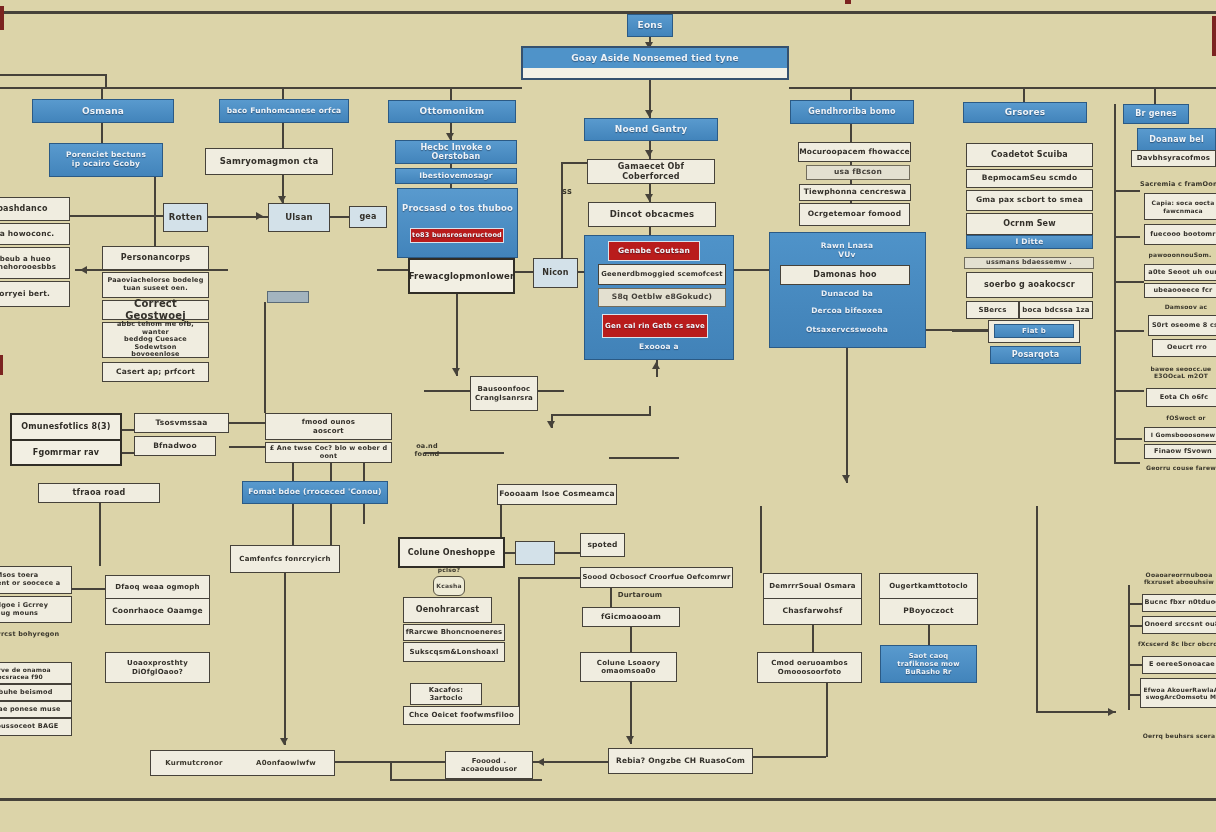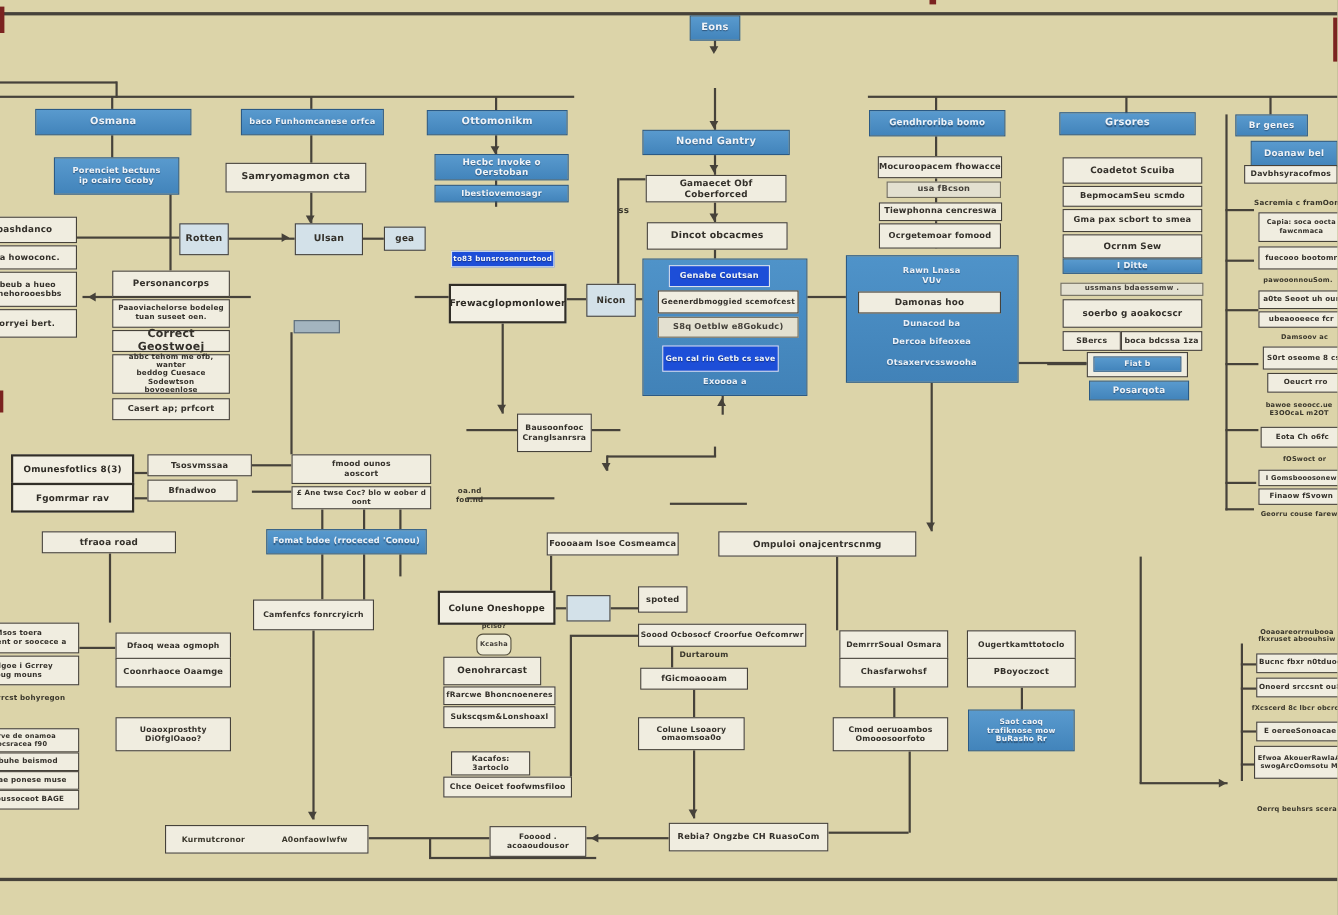--- a/index.html
+++ b/index.html
@@ -4,21 +4,21 @@
 <style>
   html,body{margin:0;padding:0;background:#b9b292;}
   #stage{position:relative;width:1216px;height:832px;background:#dcd4a9;overflow:hidden;
          font-family:"DejaVu Sans",sans-serif;}
   .node{position:absolute;box-sizing:border-box;display:flex;flex-direction:column;
         align-items:center;justify-content:center;text-align:center;line-height:1.18;
         letter-spacing:.2px;font-weight:bold;}
   .s-b{background:linear-gradient(#599ace,#4284bb);border:1px solid #2b5a85;color:#eef3f8;
        text-shadow:0 1px 1px rgba(10,20,40,.45);}
   .s-bc{background:linear-gradient(#4f93c9,#4182b8);border:1px solid #2b5a85;}
-  .s-bo{background:#1d4ed8;border:1.5px solid #d9e3ec;color:#f1f5f9;
+  .s-bo{background:#b91c1c;border:1.5px solid #d9e3ec;color:#f1f5f9;
         text-shadow:0 1px 1px rgba(10,20,40,.45);}
   .s-banner{background:linear-gradient(#4f93c9 0 68%,#f3f1e6 68% 100%);
         border:2px solid #35516f;color:#eef3f8;text-shadow:0 1px 1px rgba(10,20,40,.45);}
   .s-banner div{margin-bottom:9px;}
   .s-w{background:#f0ede0;border:1.5px solid #46423a;color:#33302a;}
   .s-wt{background:#f2efe3;border:2.5px solid #312e27;color:#2e2b25;}
   .s-w2{background:#e3e0d0;border:1px solid #716c5c;color:#44403a;}
   .s-lb{background:#d3e1e9;border:1.5px solid #46423a;color:#33302a;}
   .s-tx{color:#3a372c;}
   .s-txw{color:#eaf0f7;text-shadow:0 1px 1px rgba(10,20,40,.4);}
@@ -150,20 +150,23 @@
     <div class="ar ar-l" style="left: 533px; top: 758px;"></div>
     <div class="ar ar-r" style="left: 256px; top: 212px;"></div>
     <div class="ar ar-r" style="left: 1108px; top: 708px;"></div>
     <div class="redmark" style="left: 0px; top: 6px; width: 4px; height: 24px;"></div>
     <div class="redmark" style="left: 1212px; top: 16px; width: 4px; height: 40px;"></div>
     <div class="redmark" style="left: 0px; top: 355px; width: 3px; height: 20px;"></div>
     <div class="redmark" style="left: 845px; top: 0px; width: 6px; height: 4px;"></div>
     <div class="node s-b" style="font-size: 9px; left: 627px; top: 14px; width: 46px; height: 23px;">
       <div>Eons</div>
     </div>
+    <div class="node s-banner" style="font-size: 9px; left: 521px; top: 46px; width: 268px; height: 34px;">
+      <div>Goay Aside Nonsemed tied tyne</div>
+    </div>
     <div class="node s-b" style="font-size: 9px; left: 32px; top: 99px; width: 142px; height: 24px;">
       <div>Osmana</div>
     </div>
     <div class="node s-b" style="font-size: 7.5px; left: 219px; top: 99px; width: 130px; height: 24px;">
       <div>baco Funhomcanese orfca</div>
     </div>
     <div class="node s-b" style="font-size: 9px; left: 388px; top: 100px; width: 128px; height: 23px;">
       <div>Ottomonikm</div>
     </div>
     <div class="node s-b" style="font-size: 9px; left: 584px; top: 118px; width: 134px; height: 23px; text-align: right;">
@@ -186,20 +189,23 @@
       <div>ip ocairo Gcoby</div>
     </div>
     <div class="node s-w" style="font-size: 8.5px; left: 205px; top: 148px; width: 128px; height: 27px;">
       <div>Samryomagmon cta</div>
     </div>
     <div class="node s-b" style="font-size: 8px; left: 395px; top: 140px; width: 122px; height: 24px;">
       <div>Hecbc Invoke o Oerstoban</div>
     </div>
     <div class="node s-b" style="font-size: 7.5px; left: 395px; top: 168px; width: 122px; height: 16px;">
       <div>Ibestiovemosagr</div>
+    </div>
+    <div class="node s-b" style="font-size: 8.5px; padding-bottom: 30px; left: 397px; top: 188px; width: 121px; height: 70px;">
+      <div>Procsasd o tos thuboo</div>
     </div>
     <div class="node s-bo" style="font-size: 6.5px; left: 410px; top: 228px; width: 94px; height: 15px;">
       <div>to83 bunsrosenructood</div>
     </div>
     <div class="node s-w" style="font-size: 8px; left: 587px; top: 159px; width: 128px; height: 25px;">
       <div>Gamaecet Obf Coberforced</div>
     </div>
     <div class="node s-tx" style="font-size: 8px; left: 558px; top: 186px; width: 18px; height: 12px;">
       <div>ss</div>
     </div>
@@ -408,23 +414,20 @@
     <div class="node s-tx" style="font-size: 6.5px; left: 405px; top: 441px; width: 44px; height: 20px;">
       <div>oa.nd</div>
       <div>fou.nd</div>
     </div>
     <div class="node s-w" style="font-size: 8px; left: 38px; top: 483px; width: 122px; height: 20px;">
       <div>tfraoa road</div>
     </div>
     <div class="node s-w" style="font-size: 7.5px; left: 497px; top: 484px; width: 120px; height: 21px;">
       <div>Foooaam lsoe Cosmeamca</div>
     </div>
-    <div class="node s-w" style="font-size: 8px; left: 653px; top: 483px; width: 180px; height: 23px;">
-      <div>Ompuloi onajcentrscnmg</div>
-    </div>
     <div class="node s-b" style="font-size: 7.5px; left: 242px; top: 481px; width: 146px; height: 23px;">
       <div>Fomat bdoe (rroceced 'Conou)</div>
     </div>
     <div class="node s-w" style="font-size: 7px; left: 230px; top: 545px; width: 110px; height: 28px;">
       <div>Camfenfcs fonrcryicrh</div>
     </div>
     <div class="node s-wt" style="font-size: 8px; left: 398px; top: 537px; width: 107px; height: 31px;">
       <div>Colune Oneshoppe</div>
     </div>
     <div class="node s-lb" style="font-size: 7px; left: 515px; top: 541px; width: 40px; height: 24px;"></div>

